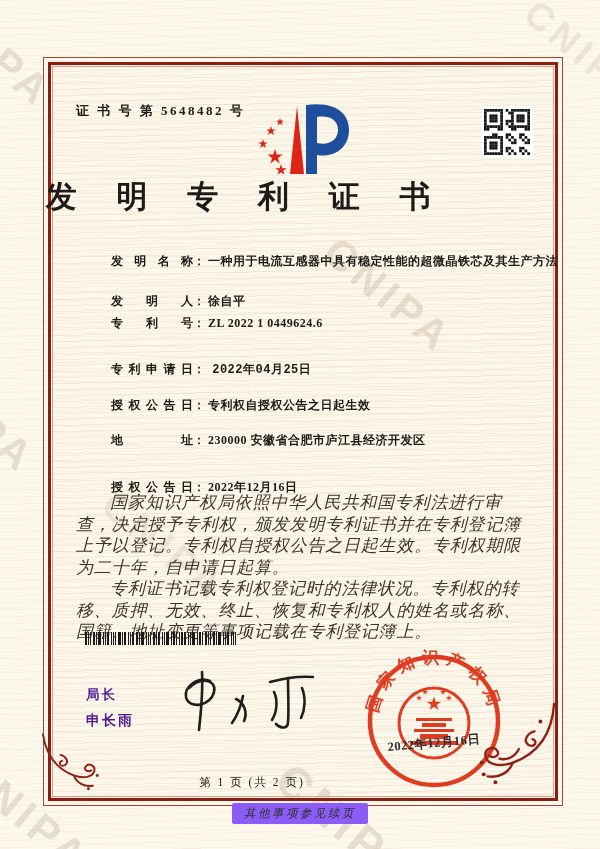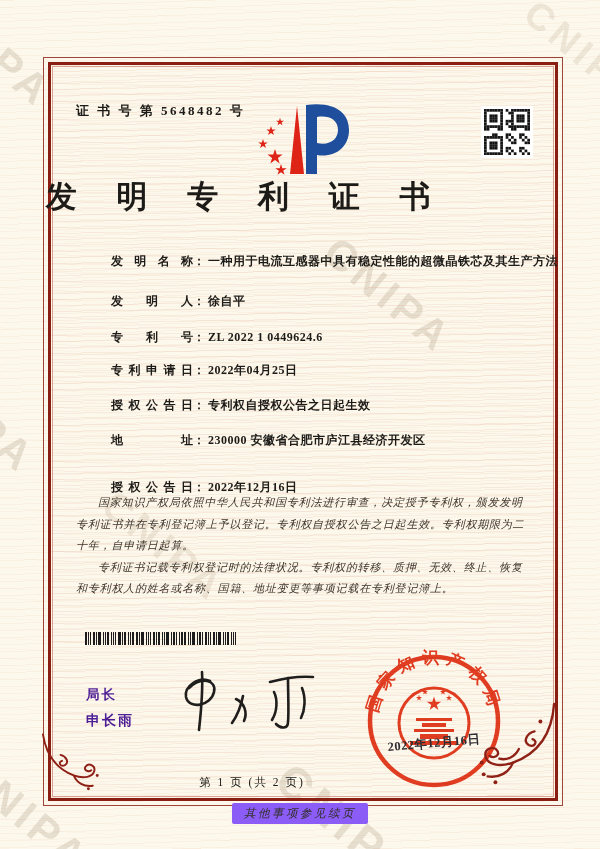--- a/index.html
+++ b/index.html
@@ -40,21 +40,21 @@
   }
   .fields{position:absolute;left:76px;top:0;width:450px;z-index:3;}
   .field-row{position:absolute;left:0;width:450px;font-size:12px;line-height:18px;margin-left:35px;}
   .f-label{display:inline-block;width:82px;text-align:justify;text-align-last:justify;font-weight:600;vertical-align:top;}
   .f-colon{font-weight:600;}
   .f-value{font-weight:bold;letter-spacing:0.5px;}
   .pair2{position:absolute;left:239px;top:0;white-space:nowrap;}
   .pair2 .f-label{width:70px;}
   .body-text{
     position:absolute;left:76px;top:492px;width:450px;z-index:3;
-    font-size:11px;font-style:italic;line-height:21.5px;color:#3e342a;letter-spacing:0.8px;
+    font-size:17px;font-style:italic;line-height:21.5px;color:#3e342a;letter-spacing:0.8px;
   }
   .body-text p{margin:0;text-indent:2em;}
   .barcode{position:absolute;left:85px;top:632px;width:155px;height:13px;z-index:3;}
   .director{position:absolute;left:86px;top:686px;z-index:3;
     font-family:"Liberation Sans","DejaVu Sans",sans-serif;font-weight:bold;color:#4c1d95;}
   .director .d-title{font-size:13.5px;letter-spacing:2px;}
   .director .d-name{font-size:14px;letter-spacing:2px;margin-top:8px;}
   .signature{position:absolute;left:175px;top:668px;width:145px;height:68px;z-index:4;}
   .seal{position:absolute;left:364px;top:649px;width:140px;height:140px;z-index:4;mix-blend-mode:multiply;opacity:0.95;}
   .page-num{position:absolute;left:0;top:775px;width:504px;text-align:center;z-index:3;font-size:11.5px;letter-spacing:2px;}
@@ -248,25 +248,25 @@
 
 <div class="fields">
   <div class="field-row" style="top:252px;">
     <span class="f-label">发明名称</span><span class="f-colon">：</span>
     <span class="f-value">一种用于电流互感器中具有稳定性能的超微晶铁芯及其生产方法</span>
   </div>
   <div class="field-row" style="top:292px;">
     <span class="f-label">发明人</span><span class="f-colon">：</span>
     <span class="f-value">徐自平</span>
   </div>
-  <div class="field-row" style="top:328px;">
+  <div class="field-row" style="top:314px;">
     <span class="f-label">专利号</span><span class="f-colon">：</span>
     <span class="f-value">ZL 2022 1 0449624.6</span>
   </div>
-  <div class="field-row" style="top:361px;">
+  <div class="field-row" style="top:361px;font-family:Liberation Mono, monospace;">
     <span class="f-label">专利申请日</span><span class="f-colon">：</span>
     <span class="f-value">2022年04月25日</span>
   </div>
   <div class="field-row" style="top:396px;">
     <span class="f-label">授权公告日</span><span class="f-colon">：</span>
     <span class="f-value">专利权自授权公告之日起生效</span>
   </div>
   <div class="field-row" style="top:431px;">
     <span class="f-label">地址</span><span class="f-colon">：</span>
     <span class="f-value">230000 安徽省合肥市庐江县经济开发区</span>

